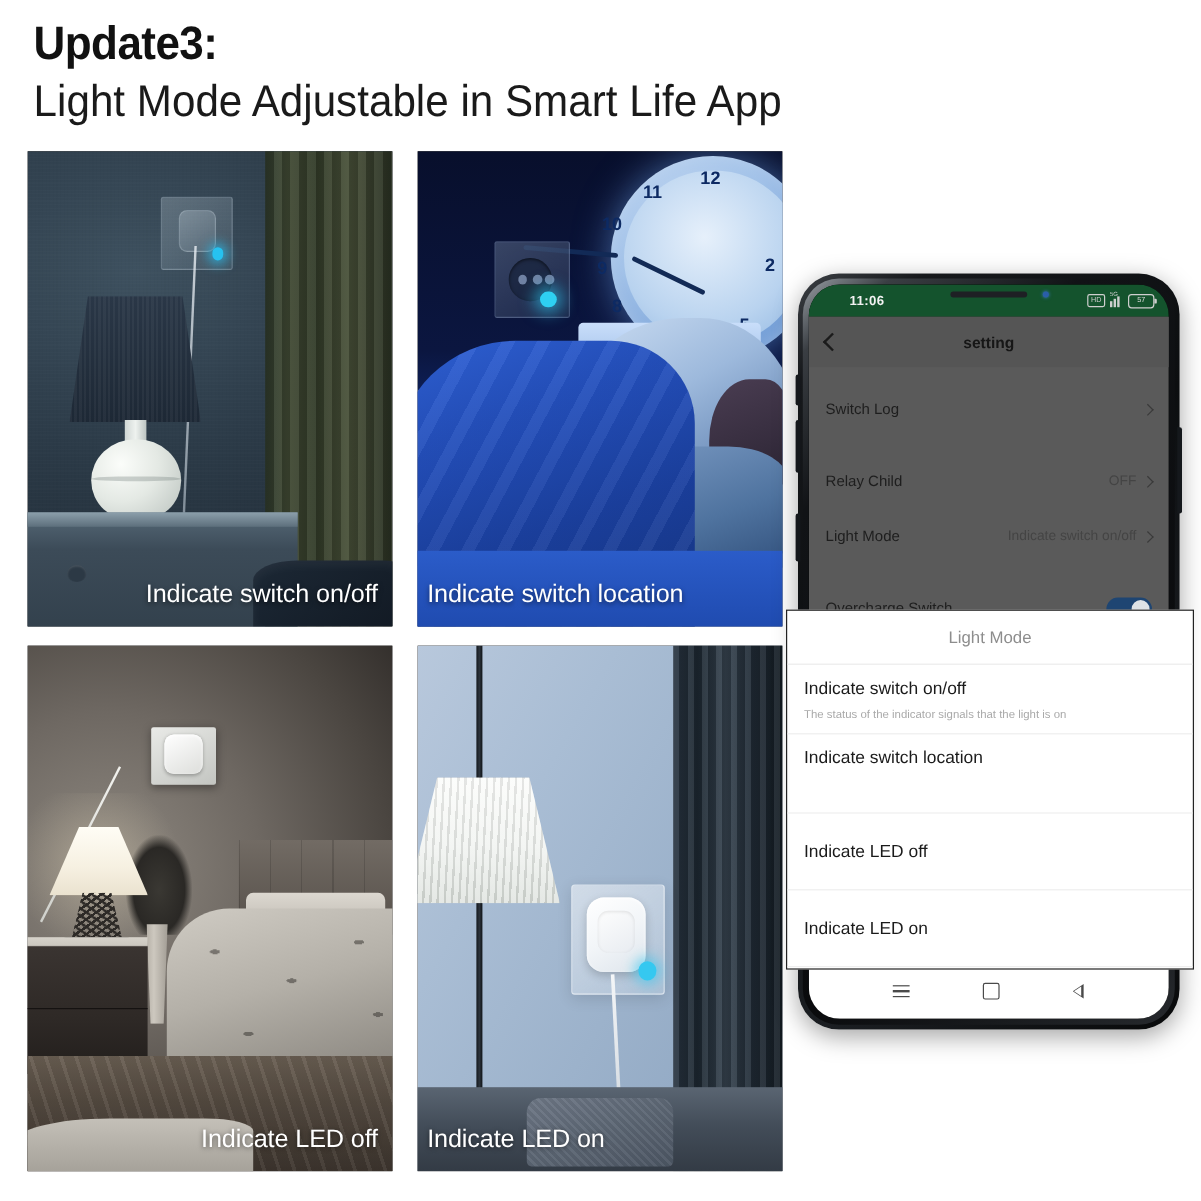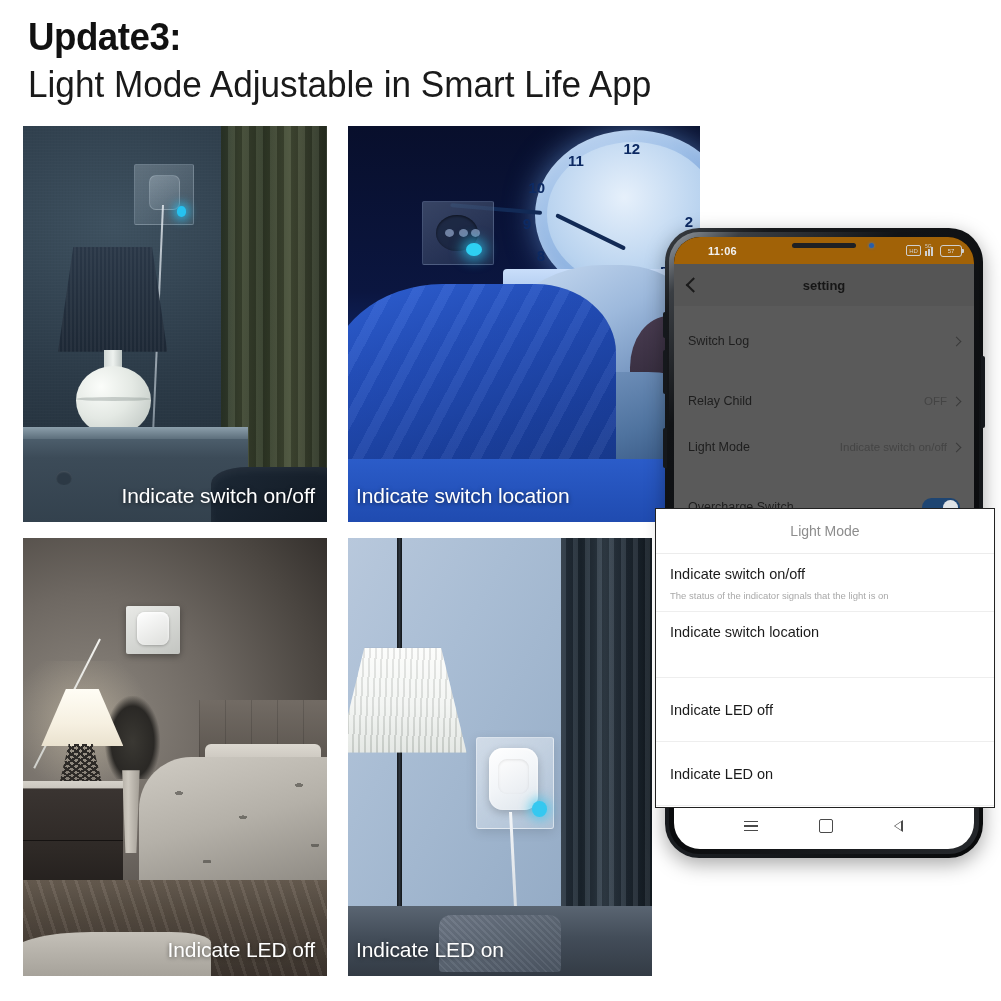--- a/index.html
+++ b/index.html
@@ -25,21 +25,21 @@
     line-height:46px;margin-top:2px;
     transform:scaleX(0.95);transform-origin:left center;
     white-space:nowrap;
   }
 
   
   .photo{
     position:absolute;overflow:hidden;background:#222;
   }
   .p1{left:23px;top:126px;width:304px;height:396px;}
-  .p2{left:348px;top:126px;width:304px;height:396px;padding-left:48px;}
+  .p2{left:348px;top:126px;width:304px;height:396px;}
   .p3{left:23px;top:538px;width:304px;height:438px;}
   .p4{left:348px;top:538px;width:304px;height:438px;}
 
   .cap{
     position:absolute;left:0;right:0;bottom:0;
     color:#fff;font-size:21px;line-height:24px;
     text-align:right;padding:0 12px 14px 12px;
     text-shadow:0 1px 4px rgba(0,0,0,.55);
     z-index:30;box-sizing:border-box;
     letter-spacing:-0.1px;
@@ -242,21 +242,21 @@
     box-shadow:0 6px 20px rgba(0,0,0,.35);}
   .pedge{position:absolute;left:4px;top:4px;right:4px;bottom:4px;border-radius:30px;
     background:linear-gradient(140deg,#9aa0a6 0%,#3a3e43 7%,#111316 22%,#0a0b0d 70%,#26292d 100%);}
   .pscreen{position:absolute;left:9px;top:9px;right:9px;bottom:9px;border-radius:26px;
     background:#000;overflow:hidden;}
 
   .btnL{position:absolute;left:-2px;background:#15181c;border-radius:2px 0 0 2px;width:4px;}
   .btnR{position:absolute;right:-2px;background:#15181c;border-radius:0 2px 2px 0;width:4px;}
 
   
-  .statusbar{position:absolute;left:0;top:0;right:0;height:27px;background:#a16207;
+  .statusbar{position:absolute;left:0;top:0;right:0;height:27px;background:#14532d;
     display:flex;align-items:center;}
   .sbtime{position:absolute;left:34px;color:#f2f2f2;font-size:11px;font-weight:bold;letter-spacing:.3px;}
   .notch{position:absolute;left:50%;top:6px;transform:translateX(-50%);
     width:64px;height:5px;border-radius:3px;background:#1e2024;}
   .camdot{position:absolute;left:65%;top:6px;width:5px;height:5px;border-radius:50%;
     background:#2a5ea8;box-shadow:0 0 3px #3f7fd0;}
   .sbicons{position:absolute;right:12px;display:flex;align-items:center;gap:4px;}
   .ic-hd{width:13px;height:9px;border:1px solid #cfcfcf;border-radius:2px;
     font-size:6px;color:#cfcfcf;display:flex;align-items:center;justify-content:center;line-height:1;}
   .ic-sig{display:flex;align-items:flex-end;gap:1px;height:10px;position:relative;}

